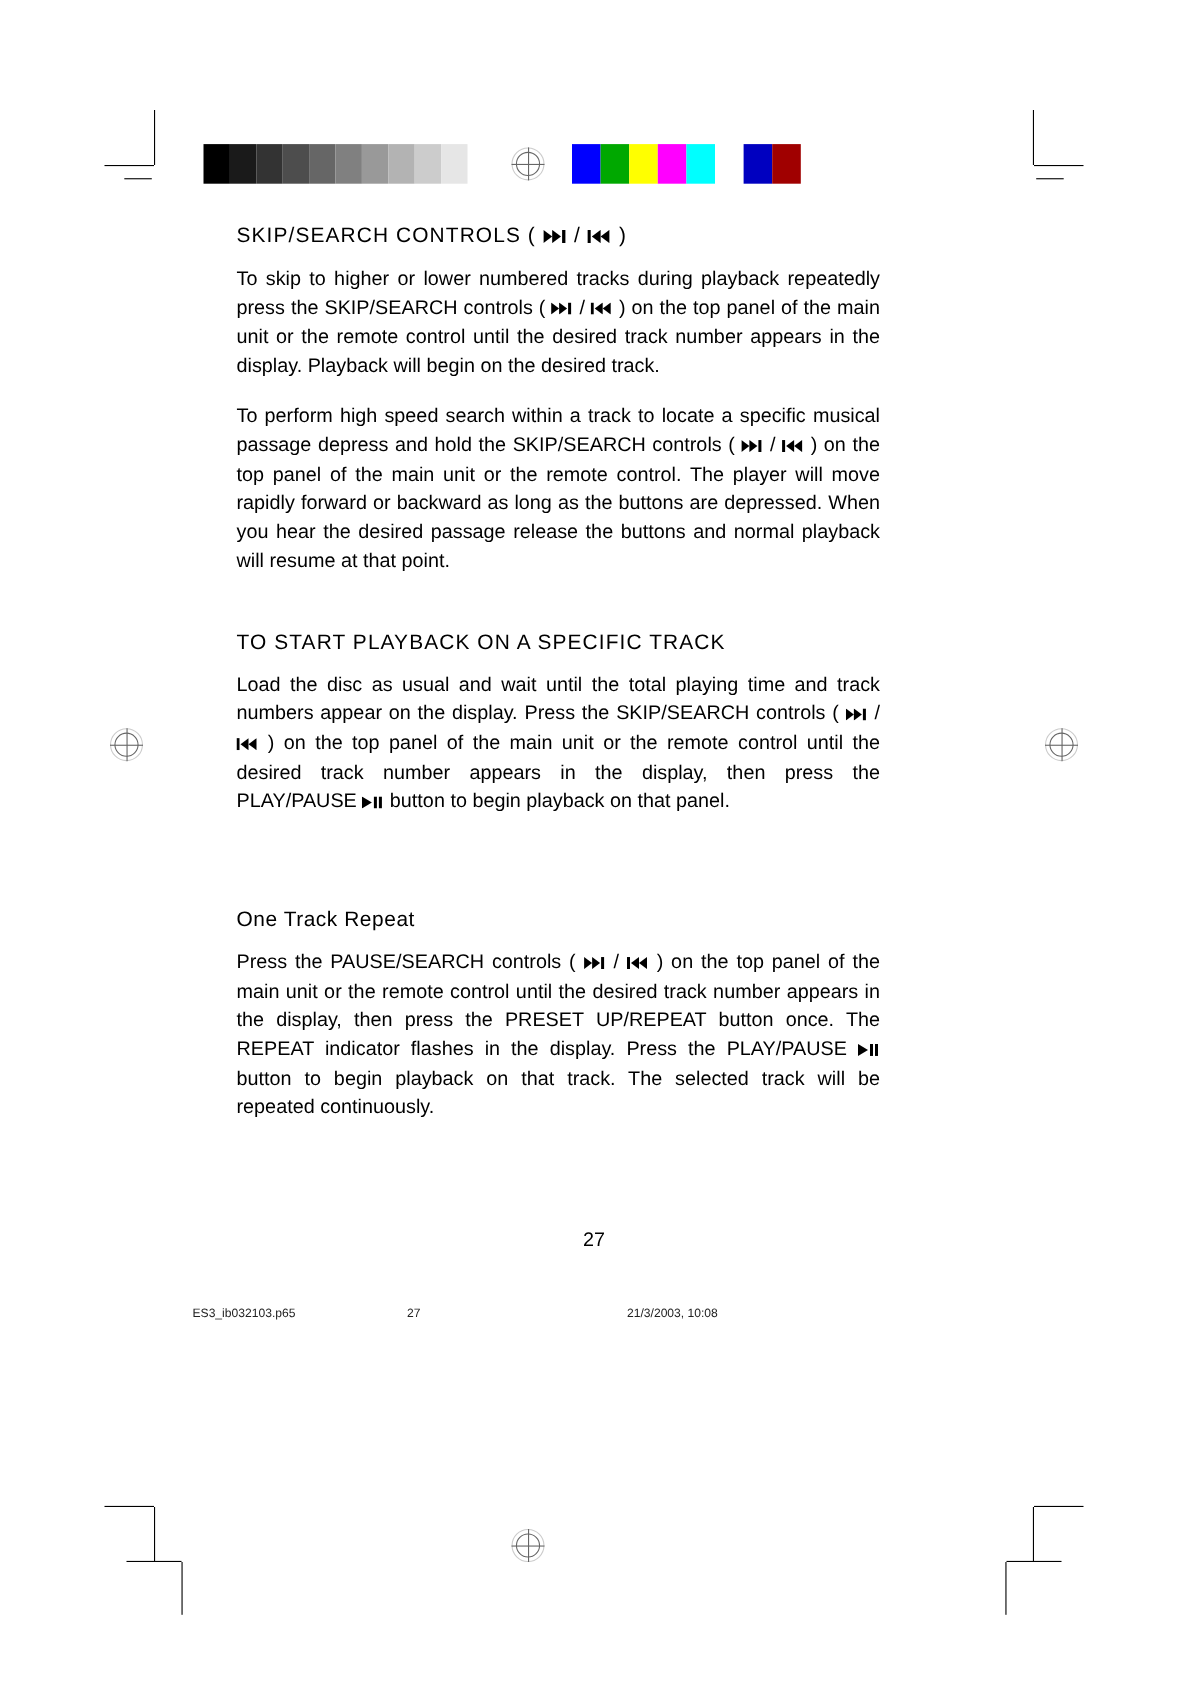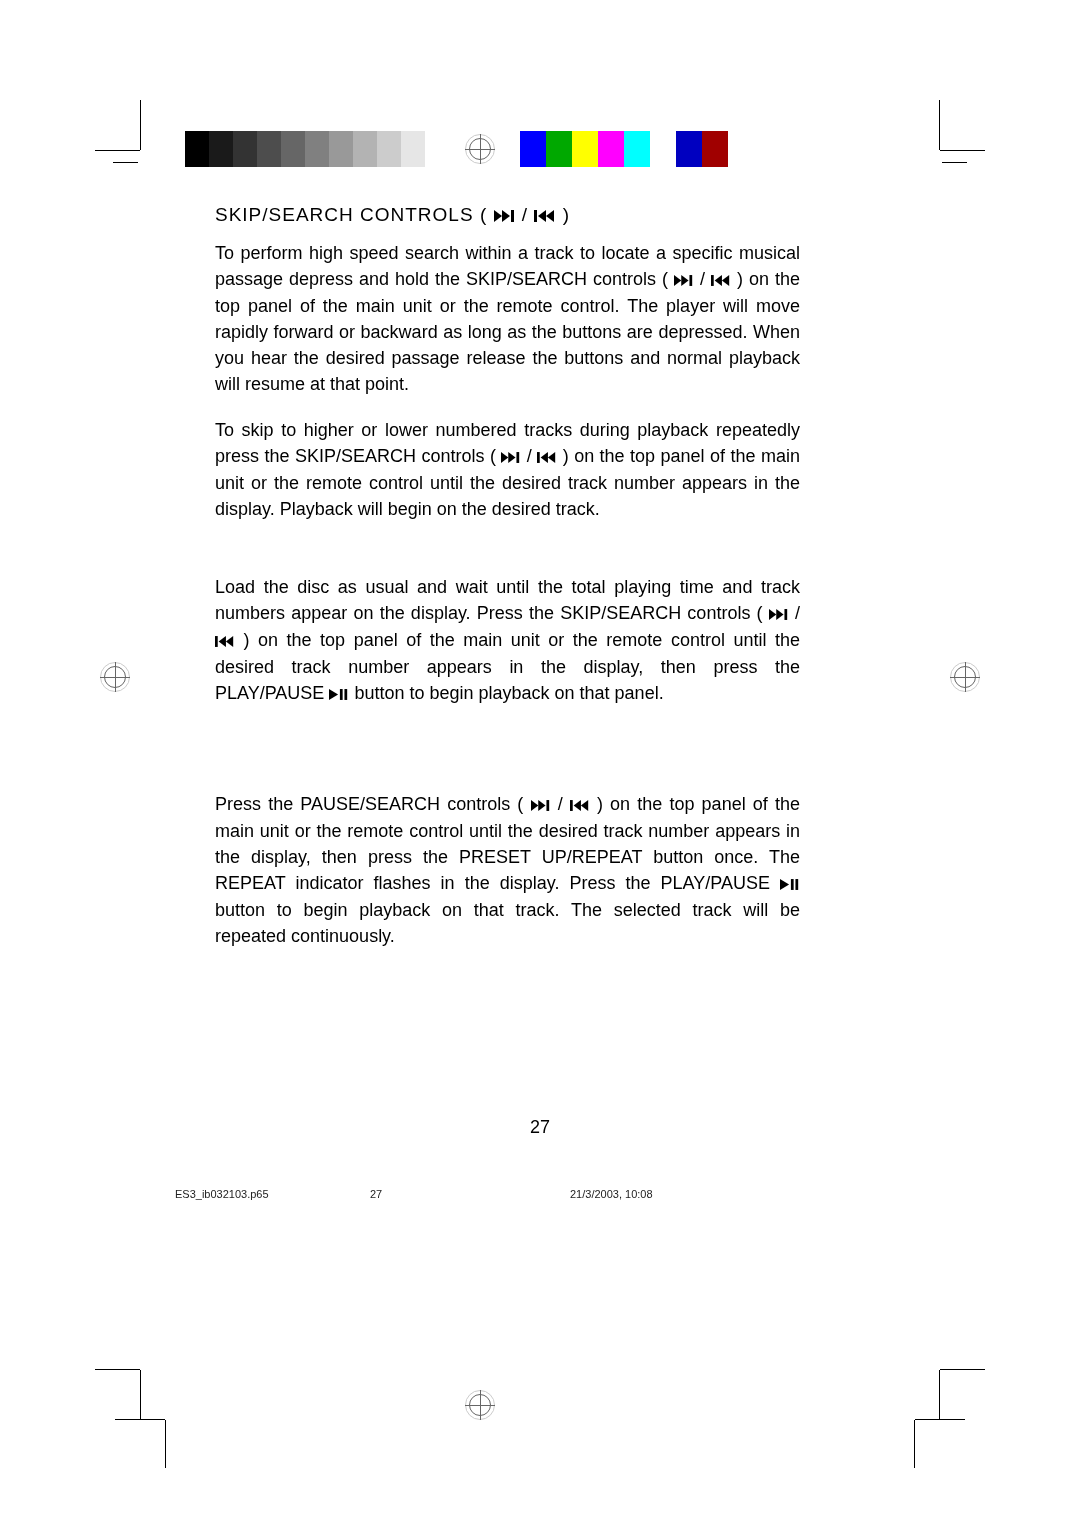--- a/index.html
+++ b/index.html
@@ -192,53 +192,54 @@
     <span> / </span>
     <span class="icon"><svg width="22" height="12" viewBox="0 0 22 12">
             <rect x="0" y="0" width="3" height="12" fill="#000"></rect>
             <polygon points="12,0 4,6 12,12" fill="#000"></polygon>
             <polygon points="20,0 12,6 20,12" fill="#000"></polygon>
           </svg></span>
     <span>)</span>
   </div>
 
   <div class="p">
+    <span>To skip to higher or lower numbered tracks during playback repeatedly press the SKIP/SEARCH controls (</span>
+    <span class="icon"><svg width="20" height="11" viewBox="0 0 22 12">
+            <polygon points="0,0 8,6 0,12" fill="#000"></polygon>
+            <polygon points="8,0 16,6 8,12" fill="#000"></polygon>
+            <rect x="17" y="0" width="3" height="12" fill="#000"></rect>
+          </svg></span>
+    <span> / </span>
+    <span class="icon"><svg width="20" height="11" viewBox="0 0 22 12">
+            <rect x="0" y="0" width="3" height="12" fill="#000"></rect>
+            <polygon points="12,0 4,6 12,12" fill="#000"></polygon>
+            <polygon points="20,0 12,6 20,12" fill="#000"></polygon>
+          </svg></span>
+    <span>) on the top panel of the main unit or the remote control until the desired track number appears in the display. Playback will begin on the desired track.</span>
+  </div>
+
+  <div class="p">
     <span>To perform high speed search within a track to locate a specific musical passage depress and hold the SKIP/SEARCH controls (</span>
     <span class="icon"><svg width="20" height="11" viewBox="0 0 22 12">
             <polygon points="0,0 8,6 0,12" fill="#000"></polygon>
             <polygon points="8,0 16,6 8,12" fill="#000"></polygon>
             <rect x="17" y="0" width="3" height="12" fill="#000"></rect>
           </svg></span>
     <span> / </span>
     <span class="icon"><svg width="20" height="11" viewBox="0 0 22 12">
             <rect x="0" y="0" width="3" height="12" fill="#000"></rect>
             <polygon points="12,0 4,6 12,12" fill="#000"></polygon>
             <polygon points="20,0 12,6 20,12" fill="#000"></polygon>
           </svg></span>
     <span>) on the top panel of the main unit or the remote control. The player will move rapidly forward or backward as long as the buttons are depressed. When you hear the desired passage release the buttons and normal playback will resume at that point.</span>
   </div>
 
-  <div class="p">
-    <span>To skip to higher or lower numbered tracks during playback repeatedly press the SKIP/SEARCH controls (</span>
-    <span class="icon"><svg width="20" height="11" viewBox="0 0 22 12">
-            <polygon points="0,0 8,6 0,12" fill="#000"></polygon>
-            <polygon points="8,0 16,6 8,12" fill="#000"></polygon>
-            <rect x="17" y="0" width="3" height="12" fill="#000"></rect>
-          </svg></span>
-    <span> / </span>
-    <span class="icon"><svg width="20" height="11" viewBox="0 0 22 12">
-            <rect x="0" y="0" width="3" height="12" fill="#000"></rect>
-            <polygon points="12,0 4,6 12,12" fill="#000"></polygon>
-            <polygon points="20,0 12,6 20,12" fill="#000"></polygon>
-          </svg></span>
-    <span>) on the top panel of the main unit or the remote control until the desired track number appears in the display. Playback will begin on the desired track.</span>
-  </div>
-
   <div class="section-gap"></div>
 
+  <div class="h1">TO START PLAYBACK ON A SPECIFIC TRACK</div>
   <div class="p">
     <span>Load the disc as usual and wait until the total playing time and track numbers appear on the display. Press the SKIP/SEARCH controls (</span>
     <span class="icon"><svg width="20" height="11" viewBox="0 0 22 12">
             <polygon points="0,0 8,6 0,12" fill="#000"></polygon>
             <polygon points="8,0 16,6 8,12" fill="#000"></polygon>
             <rect x="17" y="0" width="3" height="12" fill="#000"></rect>
           </svg></span>
     <span> / </span>
     <span class="icon"><svg width="20" height="11" viewBox="0 0 22 12">
             <rect x="0" y="0" width="3" height="12" fill="#000"></rect>
@@ -252,20 +253,21 @@
             <rect x="17" y="0" width="3" height="12" fill="#000"></rect>
           </svg></span>
     <span> button to begin playback on that panel.</span>
   </div>
 
   <div class="section-gap"></div>
 
 
   <div class="section-gap"></div>
 
+  <div class="sub">One Track Repeat</div>
   <div class="p">
     <span>Press the PAUSE/SEARCH controls (</span>
     <span class="icon"><svg width="20" height="11" viewBox="0 0 22 12">
             <polygon points="0,0 8,6 0,12" fill="#000"></polygon>
             <polygon points="8,0 16,6 8,12" fill="#000"></polygon>
             <rect x="17" y="0" width="3" height="12" fill="#000"></rect>
           </svg></span>
     <span> / </span>
     <span class="icon"><svg width="20" height="11" viewBox="0 0 22 12">
             <rect x="0" y="0" width="3" height="12" fill="#000"></rect>

